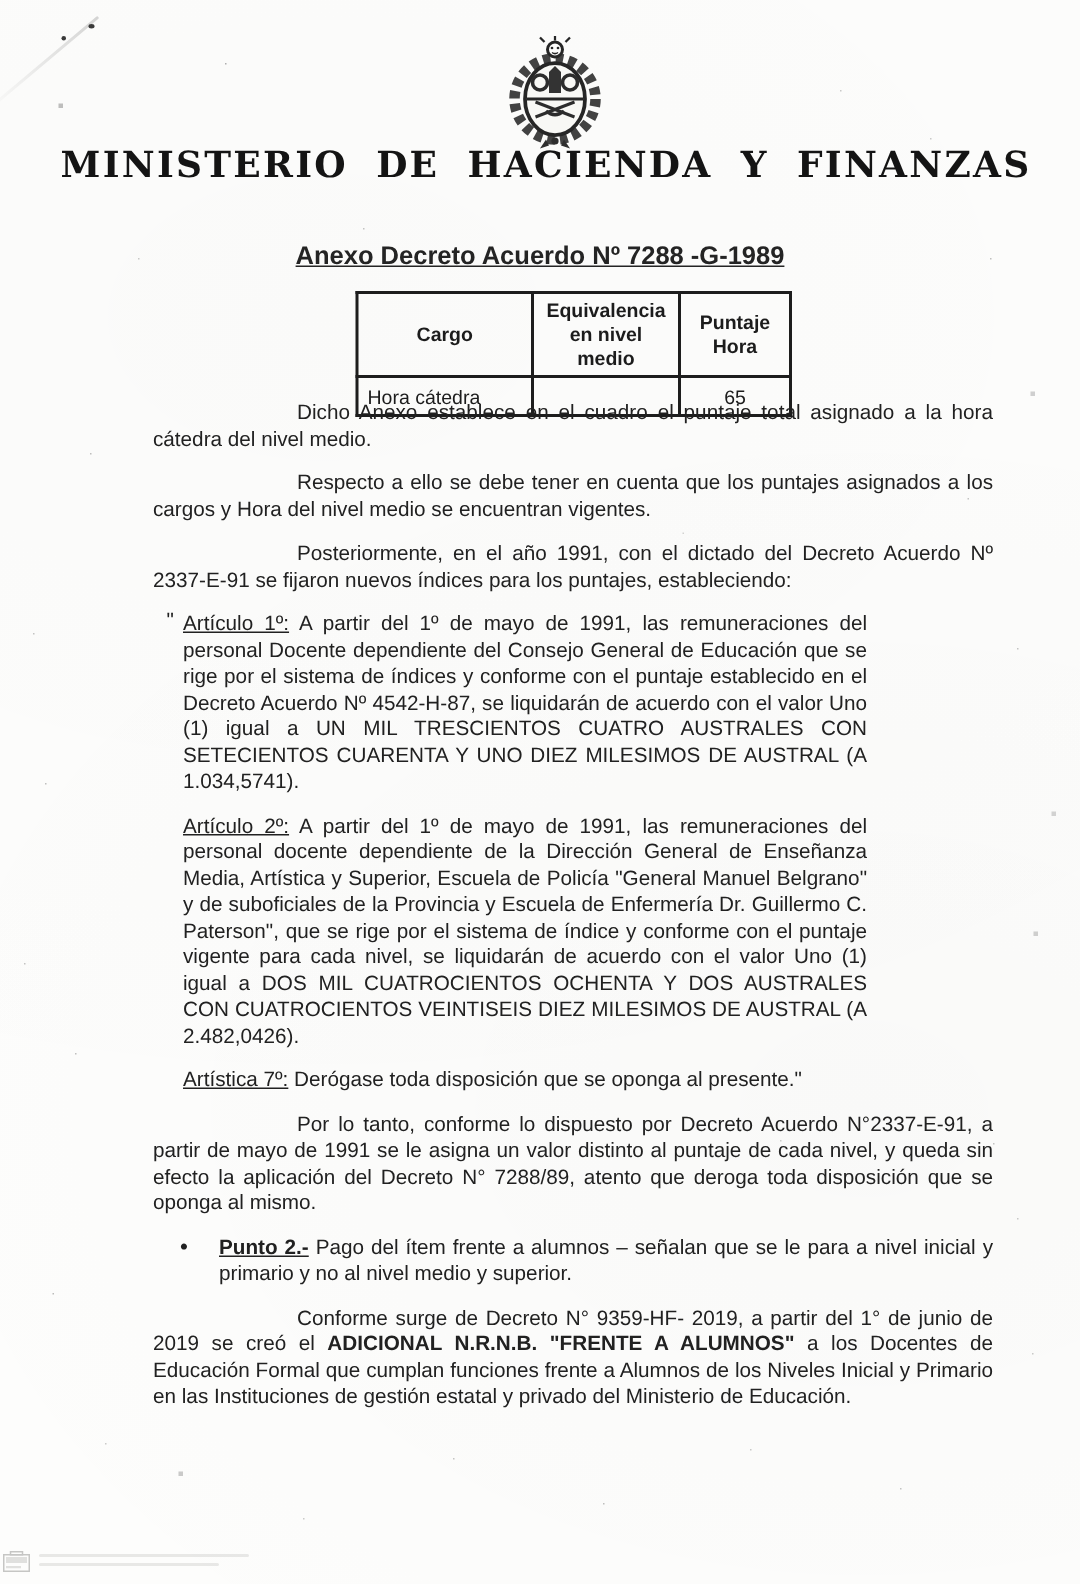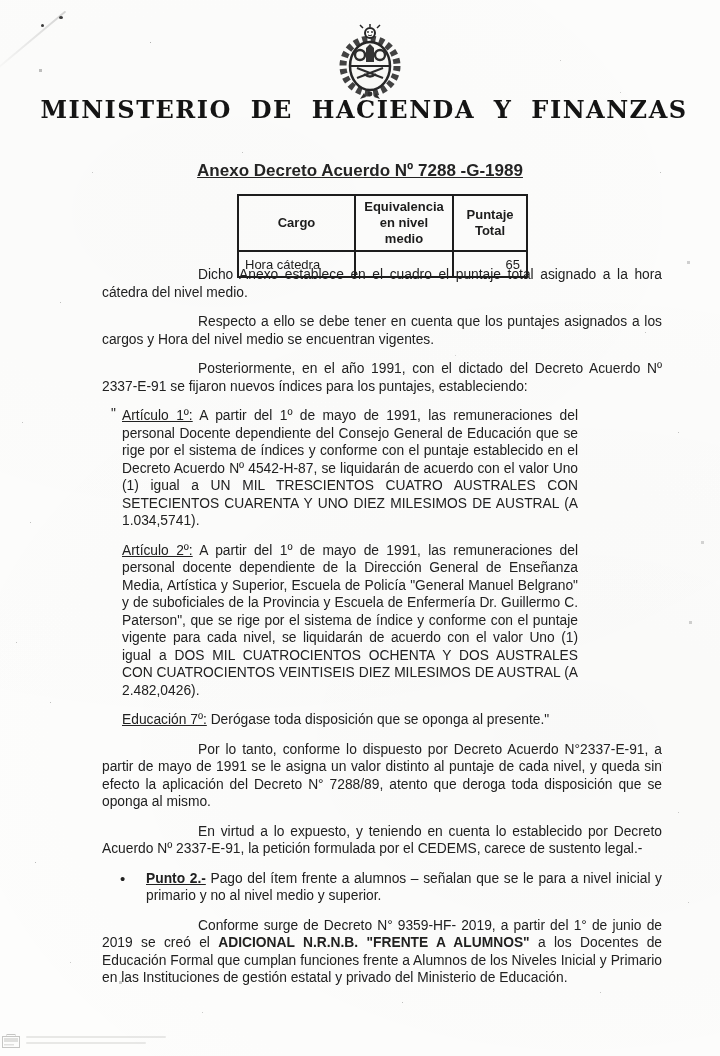--- a/index.html
+++ b/index.html
@@ -75,21 +75,21 @@
     border-collapse: collapse;
     font-size: 13px;
     color: #1c1c1c;
   }
   .score-table th, .score-table td { border: 2px solid #1d1d1d; }
   .score-table th { font-weight: bold; text-align: center; padding: 3px 6px; line-height: 16px; }
   .score-table td { padding: 2px 6px; height: 20px; font-weight: normal; }
   .col-cargo { width: 103px; border-radius: 12px; }
   .col-equiv { width: 84px; }
   .col-punt  { width: 60px; }
-  .cell-right { text-align: right; }
+  .cell-right { text-align: center; }
 
   .content {
     position: absolute; left: 92px; top: 266px; width: 570px;
     font-size: 13.8px;
     line-height: 17.5px;
     text-align: justify;
     color: #212121;
   }
   .body-para { margin: 0 0 12px 10px; text-indent: 96px; }
   .article {
@@ -158,21 +158,21 @@
 
   <div class="doc-title">MINISTERIO DE HACIENDA Y FINANZAS</div>
 
   <div class="annex-heading">Anexo Decreto Acuerdo Nº 7288 -G-1989</div>
 
   <table class="score-table">
     <thead>
       <tr>
         <th class="col-cargo">Cargo</th>
         <th class="col-equiv">Equivalencia en nivel medio</th>
-        <th class="col-punt">Puntaje Total</th>
+        <th class="col-punt">Puntaje Hora</th>
       </tr>
     </thead>
     <tbody>
       <tr>
         <td>Hora cátedra</td>
         <td></td>
         <td class="cell-right">65</td>
       </tr>
     </tbody>
   </table>
@@ -182,25 +182,24 @@
     <p class="body-para">Dicho Anexo establece en el cuadro el puntaje total asignado a la hora cátedra del nivel medio.</p>
 
     <p class="body-para">Respecto a ello se debe tener en cuenta que los puntajes asignados a los cargos y Hora del nivel medio se encuentran vigentes.</p>
 
     <p class="body-para">Posteriormente, en el año 1991, con el dictado del Decreto Acuerdo Nº 2337-E-91 se fijaron nuevos índices para los puntajes, estableciendo:</p>
 
     <p class="article"><span class="art-lead">"</span><span class="art-label">Artículo 1º:</span><span> A partir del 1º de mayo de 1991, las remuneraciones del personal Docente dependiente del Consejo General de Educación que se rige por el sistema de índices y conforme con el puntaje establecido en el Decreto Acuerdo Nº 4542-H-87, se liquidarán de acuerdo con el valor Uno (1) igual a UN MIL TRESCIENTOS CUATRO AUSTRALES CON SETECIENTOS CUARENTA Y UNO DIEZ MILESIMOS DE AUSTRAL (A 1.034,5741).</span></p>
 
     <p class="article"><span class="art-label">Artículo 2º:</span><span> A partir del 1º de mayo de 1991, las remuneraciones del personal docente dependiente de la Dirección General de Enseñanza Media, Artística y Superior, Escuela de Policía "General Manuel Belgrano" y de suboficiales de la Provincia y Escuela de Enfermería Dr. Guillermo C. Paterson", que se rige por el sistema de índice y conforme con el puntaje vigente para cada nivel, se liquidarán de acuerdo con el valor Uno (1) igual a DOS MIL CUATROCIENTOS OCHENTA Y DOS AUSTRALES CON CUATROCIENTOS VEINTISEIS DIEZ MILESIMOS DE AUSTRAL (A 2.482,0426).</span></p>
 
-    <p class="article"><span class="art-label">Educación 7º:</span><span> Derógase toda disposición que se oponga al presente."</span></p>
+    <p class="article"><span class="art-label">Artística 7º:</span><span> Derógase toda disposición que se oponga al presente."</span></p>
 
     <p class="body-para">Por lo tanto, conforme lo dispuesto por Decreto Acuerdo N°2337-E-91, a partir de mayo de 1991 se le asigna un valor distinto al puntaje de cada nivel, y queda sin efecto la aplicación del Decreto N° 7288/89, atento que deroga toda disposición que se oponga al mismo.</p>
 
-    <p class="body-para">En virtud a lo expuesto, y teniendo en cuenta lo establecido por Decreto Acuerdo Nº 2337-E-91, la petición formulada por el CEDEMS, carece de sustento legal.-</p>
 
     <div class="bullet-item">
       <span class="bullet-marker">•</span><span class="bullet-label">Punto 2.-</span><span>  Pago del ítem frente a alumnos – señalan que se le para a nivel inicial y primario y no al nivel medio y superior.</span>
     </div>
 
     <p class="body-para"><span>Conforme surge de Decreto N° 9359-HF- 2019, a partir del 1° de junio de 2019 se creó el </span><span class="bold-inline">ADICIONAL N.R.N.B. "FRENTE A ALUMNOS"</span><span> a los Docentes de Educación Formal que cumplan funciones frente a Alumnos de los Niveles Inicial y Primario en las Instituciones de gestión estatal y privado del Ministerio de Educación.</span></p>
 
   </div>
 
   <div class="scan-watermark">

